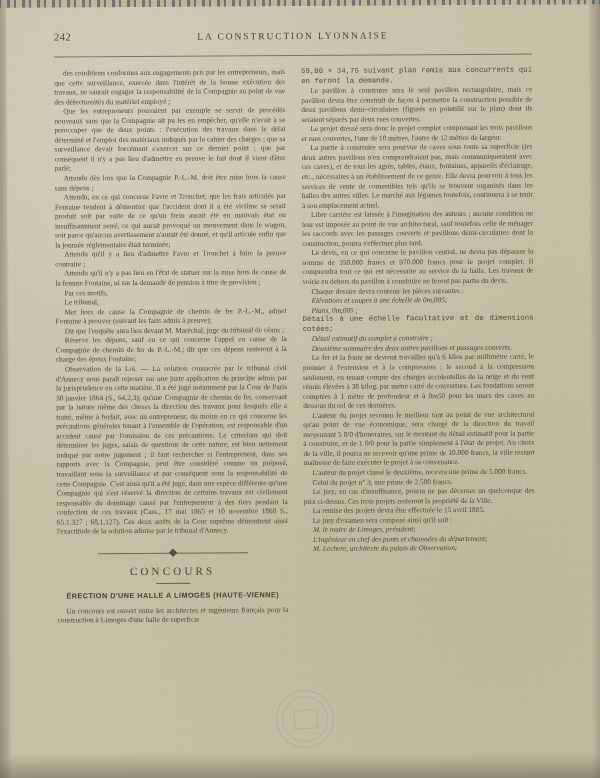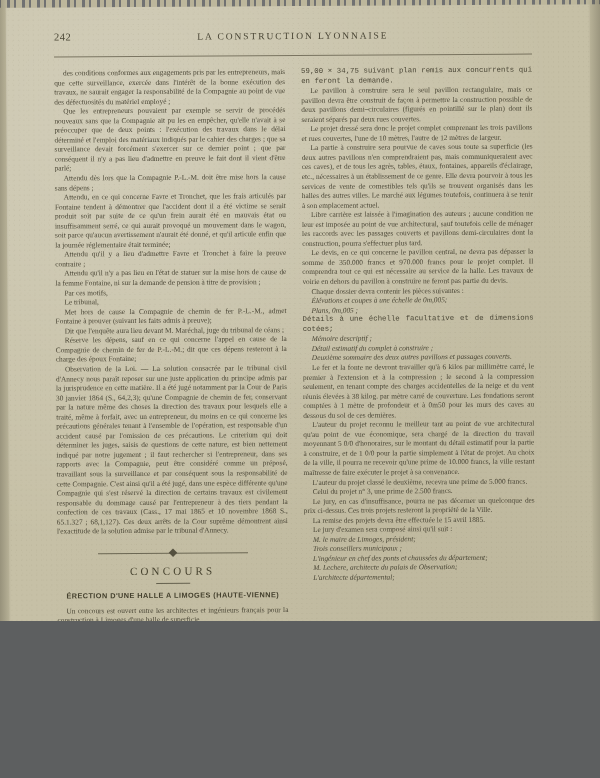--- a/index.html
+++ b/index.html
@@ -11,21 +11,21 @@
     width: 600px;
     height: 778px;
     overflow: hidden;
     font-family: "Liberation Serif", serif;
   }
 
   
   .scan {
     position: relative;
     width: 600px;
-    height: 621px;
+    height: 778px;
     background: #f0abfc;
     overflow: hidden;
   }
 
   
   .page {
     position: absolute;
     left: -6px;
     top: -10px;
     width: 614px;
@@ -273,37 +273,34 @@
           <p class="para">Le pavillon à construire sera le seul pavillon rectangulaire, mais ce pavillon devra être construit de façon à permettre la construction possible de deux pavillons demi–circulaires (figurés en pointillé sur le plan) dont ils seraient séparés par deux rues couvertes.</p>
           <p class="para">Le projet dressé sera donc le projet complet comprenant les trois pavillons et rues couvertes, l'une de 10 mètres, l'autre de 12 mètres de largeur.</p>
           <p class="para">La partie à construire sera pourvue de caves sous toute sa superficie (les deux autres pavillons n'en comprendraient pas, mais communiqueraient avec ces caves), et de tous les agrès, tables, étaux, fontaines, appareils d'éclairage, etc., nécessaires à un établissement de ce genre. Elle devra pourvoir à tous les services de vente de comestibles tels qu'ils se trouvent organisés dans les halles des autres villes. Le marché aux légumes toutefois, continuera à se tenir à son emplacement actuel.</p>
           <p class="para">Libre carrière est laissée à l'imagination des auteurs ; aucune condition ne leur est imposée au point de vue architectural, sauf toutefois celle de ménager les raccords avec les passages couverts et pavillons demi-circulaires dont la construction, pourra s'effectuer plus tard.</p>
           <p class="para">Le devis, en ce qui concerne le pavillon central, ne devra pas dépasser la somme de 350.000 francs et 970.000 francs pour le projet complet. Il comprendra tout ce qui est nécessaire au service de la halle. Les travaux de voirie en dehors du pavillon à construire ne feront pas partie du devis.</p>
 
           <p class="para">Chaque dossier devra contenir les pièces suivantes :</p>
           <p class="para hang">Élévations et coupes à une échelle de 0m,005;</p>
           <p class="para hang">Plans, 0m,005 ;</p>
           <p class="para noindent">Détails à une échelle facultative et de dimensions cotées;</p>
-          <p class="para hang">Mémoire descriptif ;</p>
           <p class="para hang">Détail estimatif du complet à construire ;</p>
           <p class="para hang">Deuxième sommaire des deux autres pavillons et passages couverts.</p>
 
           <p class="para">Le fer et la fonte ne devront travailler qu'à 6 kilos par millimètre carré, le premier à l'extension et à la compression ; le second à la compression seulement, en tenant compte des charges accidentelles de la neige et du vent réunis élevées à 38 kilog. par mètre carré de couverture. Les fondations seront comptées à 1 mètre de profondeur et à 0m50 pour les murs des caves au dessous du sol de ces dernières.</p>
           <p class="para">L'auteur du projet reconnu le meilleur tant au point de vue architectural qu'au point de vue économique, sera chargé de la direction du travail moyennant 5 0/0 d'honoraires, sur le montant du détail estimatif pour la partie à construire, et de 1 0/0 pour la partie simplement à l'état de projet. Au choix de la ville, il pourra ne recevoir qu'une prime de 10.000 francs, la ville restant maîtresse de faire exécuter le projet à sa convenance.</p>
           <p class="para">L'auteur du projet classé le deuxième, recevra une prime de 5.000 francs.</p>
           <p class="para">Celui du projet n° 3, une prime de 2.500 francs.</p>
           <p class="para">Le jury, en cas d'insuffisance, pourra ne pas décerner un quelconque des prix ci-dessus. Ces trois projets resteront la propriété de la Ville.</p>
 
           <p class="para">La remise des projets devra être effectuée le 15 avril 1885.</p>
           <p class="para">Le jury d'examen sera composé ainsi qu'il suit :</p>
           <p class="para hang">M. le maire de Limoges, président;</p>
-          <p class="para hang">Trois conseillers municipaux ;</p>
           <p class="para hang">L'ingénieur en chef des ponts et chaussées du département;</p>
           <p class="para hang">M. Lechere, architecte du palais de Observation;</p>
-          <p class="para hang">L'architecte départemental;</p>
         </div>
 
       </div>
     </div>
 
     <div class="stamp"></div>
   </div>
 
 </div>
 

